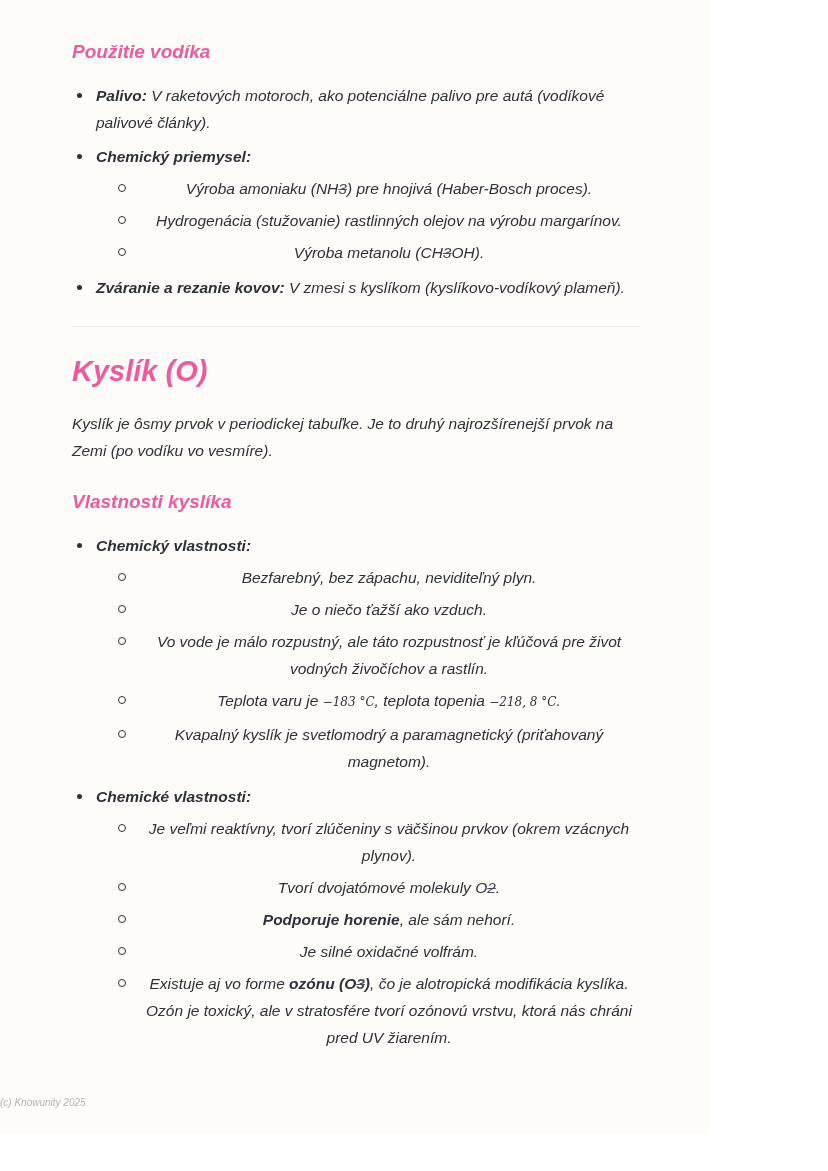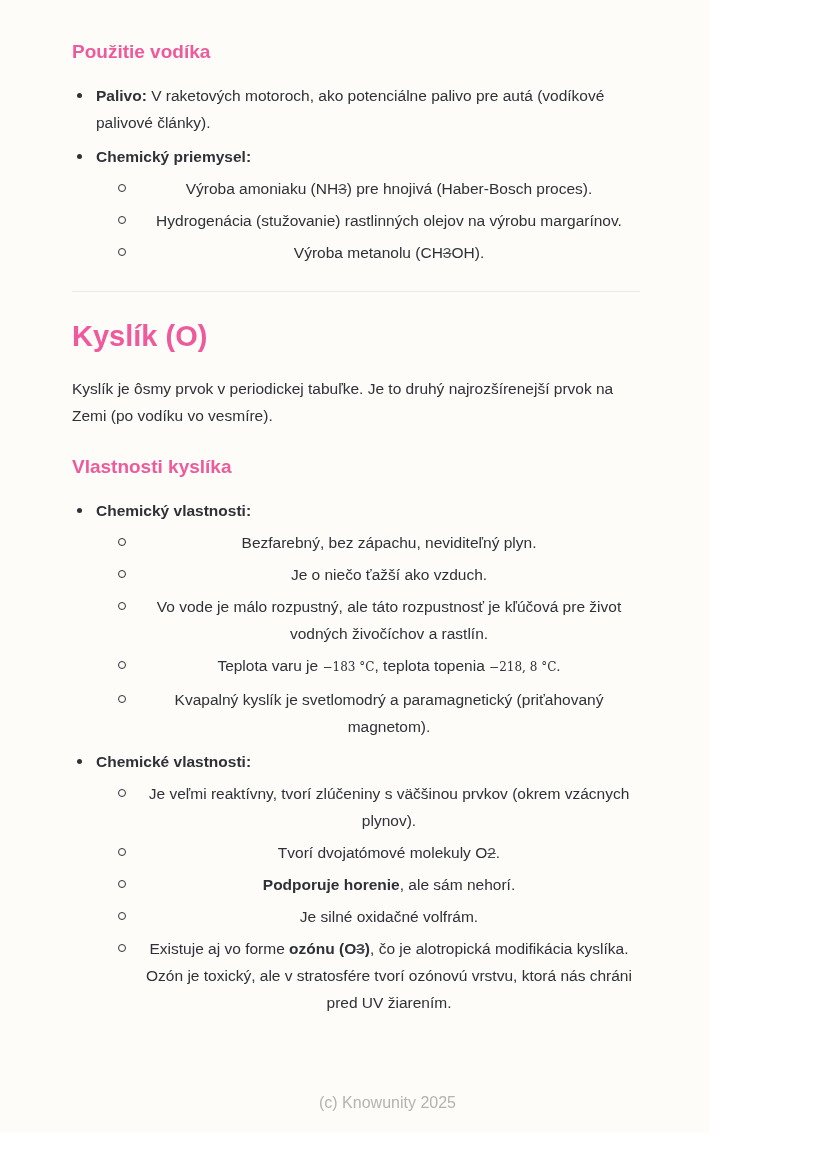--- a/index.html
+++ b/index.html
@@ -5,21 +5,21 @@
   html,body{margin:0;padding:0;}
   body{
     width:828px;height:1171px;position:relative;
     background:#ffffff;
     font-family:"Liberation Sans","DejaVu Sans",sans-serif;
     color:#2f3138;
     -webkit-font-smoothing:antialiased;
   }
   .sheet{
     position:absolute;left:0;top:0;width:710px;height:1133px;
-    background:#fdfcf8;overflow:hidden;
+    background:#fdfcf8;overflow:hidden;font-style:italic;
   }
   .stripe-light{
     position:absolute;top:35px;left:752px;width:56px;height:1098px;
     background:linear-gradient(to right,#f9e2ea 0%,#fbe7ee 55%,rgba(251,231,238,0) 100%);
   }
   .stripe-dark{
     position:absolute;top:35px;left:745px;width:7px;height:1098px;
     background:#e293b4;
   }
   .content{
@@ -42,22 +42,22 @@
     border:1.5px solid #2f3138;background:transparent;
   }
   .divider{
     border:none;border-top:1px solid #ebeae6;margin:25px 0 30px 0;width:100%;
   }
   p.intro{margin:16px 0 26px 0;}
   .b{font-weight:700;}
   .x{text-decoration:line-through;color:#4a4c55;}
   .m{font-family:"DejaVu Serif","Liberation Serif",serif;font-size:12px;}
   .watermark{
-    position:absolute;top:1096px;left:0;width:775px;text-align:center;
-    font-size:16px;line-height:14px;color:#b4b3ae;z-index:5;
+    position:absolute;top:1096px;left:0;width:775px;text-align:left;
+    font-size:10px;line-height:14px;color:#b4b3ae;z-index:5;
   }
 </style>
 </head>
 <body>
 
 <div class="sheet">
   <div class="stripe-light"></div>
   <div class="stripe-dark"></div>
 
   <div class="content">
@@ -79,20 +79,24 @@
           </div>
           <div class="sli">
             <span class="ring"></span>
             <span><span>Hydrogenácia (stužovanie) rastlinných olejov na výrobu margarínov.</span></span>
           </div>
           <div class="sli">
             <span class="ring"></span>
             <span><span>Výroba metanolu (CH</span><span class="x">3</span><span>OH).</span></span>
           </div>
         </div>
+      </div>
+      <div class="li">
+        <span class="dot"></span>
+        <span><span class="b">Zváranie a rezanie kovov:</span><span> V zmesi s kyslíkom (kyslíkovo-vodíkový plameň).</span></span>
       </div>
     </div>
 
     <hr class="divider">
 
     <h2>Kyslík (O)</h2>
 
     <p class="intro">Kyslík je ôsmy prvok v periodickej tabuľke. Je to druhý najrozšírenejší prvok na Zemi (po vodíku vo vesmíre).</p>
 
     <h3>Vlastnosti kyslíka</h3>

